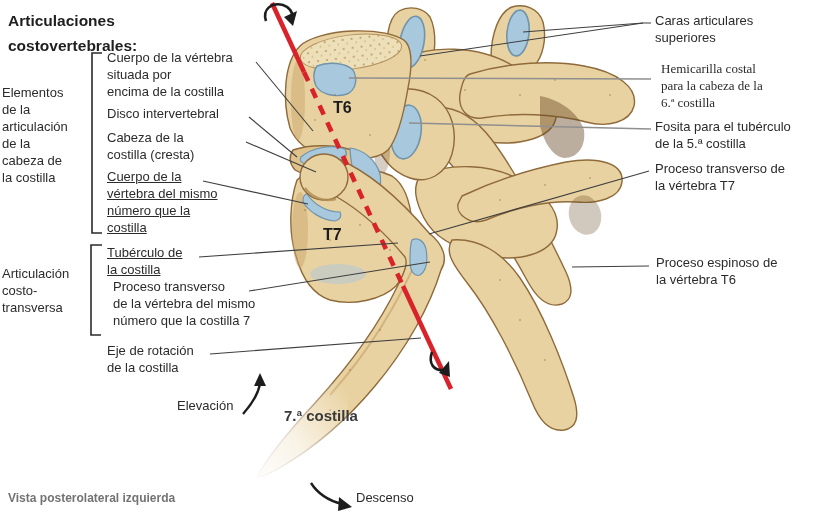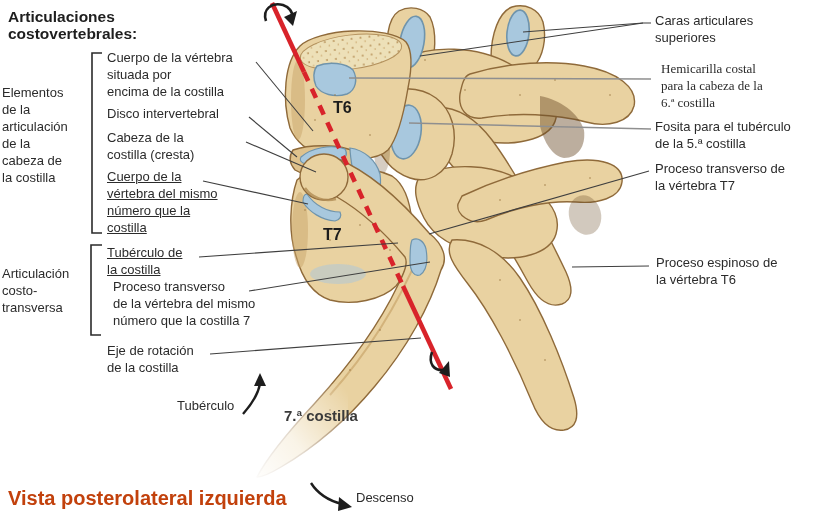--- a/index.html
+++ b/index.html
@@ -1,22 +1,22 @@
 <!DOCTYPE html>
 <html><head>
 <meta charset="utf-8">
 <style>
   html,body{margin:0;padding:0;background:#ffffff;}
   #stage{position:relative;width:813px;height:514px;background:#ffffff;overflow:hidden;
          font-family:"Liberation Sans",sans-serif;}
   #figure-svg{position:absolute;left:0;top:0;}
   .lbl{position:absolute;font:13px/17px "Liberation Sans",sans-serif;color:#2b2b2b;
        white-space:pre-line;}
-  .title{font-weight:bold;font-size:15.5px;line-height:17px;color:#1e1e1e;}
-  .caption{font-weight:bold;font-size:20px;color:#c2410c;}
+  .title{font-weight:bold;font-size:15.5px;line-height:25px;color:#1e1e1e;}
+  .caption{font-weight:bold;font-size:12px;color:#737373;}
   .vlabel{font-weight:bold;font-size:16px;color:#1c1c1c;}
   .riblabel{font-weight:bold;font-size:15px;color:#3a3a3a;}
 </style>
 </head>
 <body>
 
 <div id="stage">
 
   <svg id="figure-svg" width="813" height="514" viewBox="0 0 813 514">
     <defs>
@@ -187,18 +187,18 @@
   <div class="lbl" style="left:655px;top:118px;">Fosita para el tubérculo
 de la 5.ª costilla</div>
   <div class="lbl" style="left:655px;top:160px;">Proceso transverso de
 la vértebra T7</div>
   <div class="lbl" style="left:656px;top:254px;">Proceso espinoso de
 la vértebra T6</div>
 
   <div class="lbl vlabel" style="left:333px;top:99px;text-align:center;">T6</div>
   <div class="lbl vlabel" style="left:323px;top:226px;">T7</div>
 
-  <div class="lbl" style="left:177px;top:397px;">Tubérculo</div>
+  <div class="lbl" style="left:177px;top:397px;">Elevación</div>
   <div class="lbl riblabel" style="left:284px;top:407px;">7.ª costilla</div>
   <div class="lbl" style="left:356px;top:489px;">Descenso</div>
 
   <div class="lbl caption" style="left:8px;top:490px;">Vista posterolateral izquierda</div>
 </div>
 
 </body></html>

